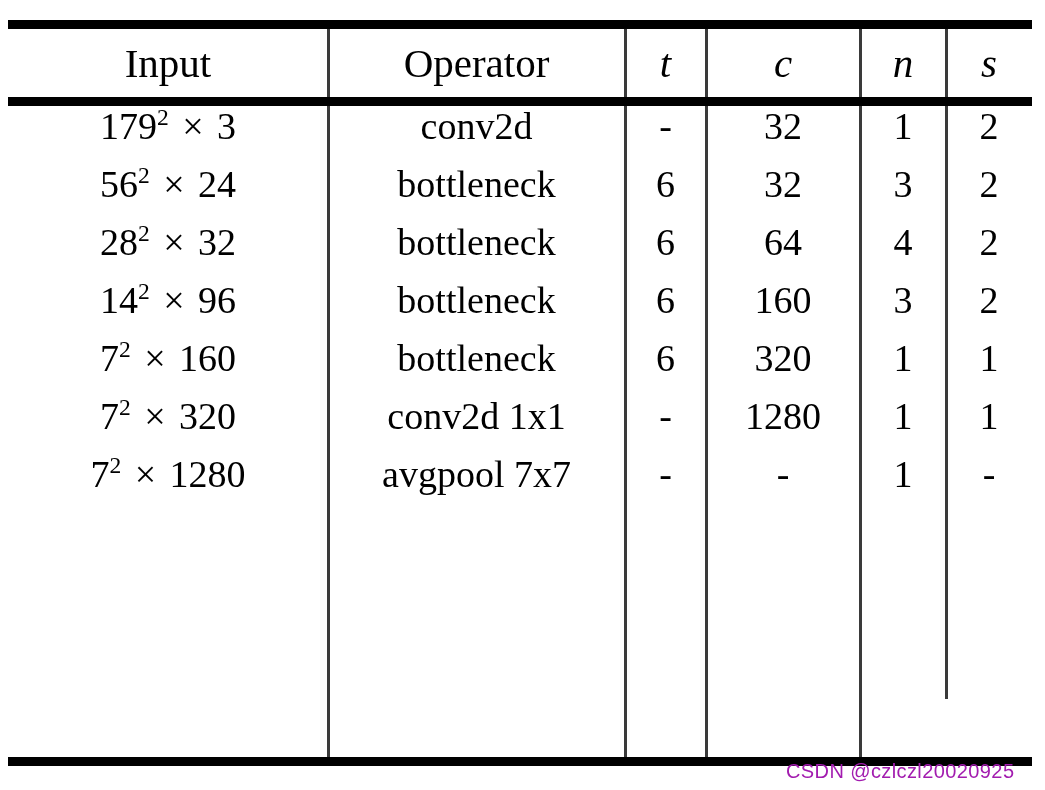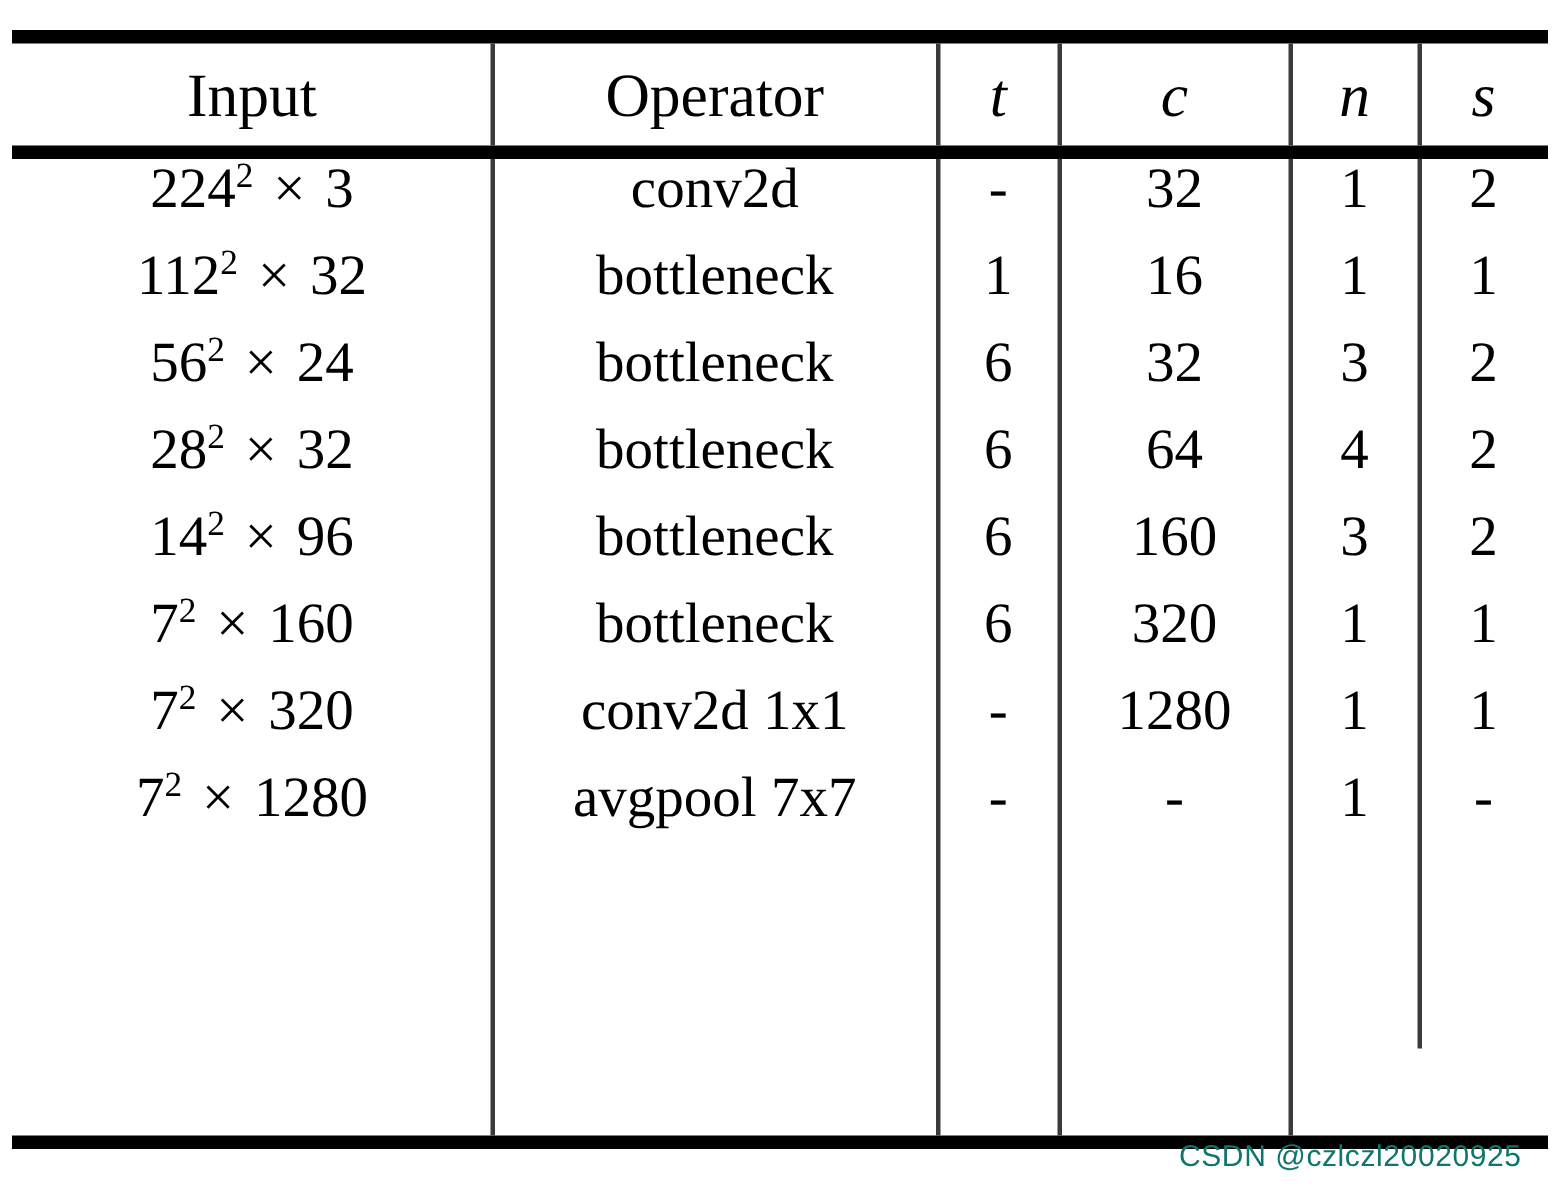--- a/index.html
+++ b/index.html
@@ -95,21 +95,21 @@
     padding: 0 0.10em;
   }
 
   
   #watermark {
     position: absolute;
     left: 786px;
     top: 760px;
     font-family: "Liberation Sans", "DejaVu Sans", sans-serif;
     font-size: 20px;
-    color: #0f766e;
+    color: #a21caf;
     letter-spacing: 0.4px;
     white-space: nowrap;
   }
 </style>
 </head>
 <body>
 
 <div id="table-figure">
 
   <div class="rule rule-top"></div>
@@ -142,34 +142,26 @@
         <th>Input</th>
         <th>Operator</th>
         <th class="hdr-sym">t</th>
         <th class="hdr-sym">c</th>
         <th class="hdr-sym">n</th>
         <th class="hdr-sym">s</th>
       </tr>
     </thead>
     <tbody id="arch-body">
         <tr>
-          <td><span>224</span><span class="sup">2</span><span class="times"> × </span><span>3</span></td>
+          <td><span>179</span><span class="sup">2</span><span class="times"> × </span><span>3</span></td>
           <td>conv2d</td>
           <td>-</td>
           <td>32</td>
           <td>1</td>
           <td>2</td>
-        </tr>
-        <tr>
-          <td><span>112</span><span class="sup">2</span><span class="times"> × </span><span>32</span></td>
-          <td>bottleneck</td>
-          <td>1</td>
-          <td>16</td>
-          <td>1</td>
-          <td>1</td>
         </tr>
         <tr>
           <td><span>56</span><span class="sup">2</span><span class="times"> × </span><span>24</span></td>
           <td>bottleneck</td>
           <td>6</td>
           <td>32</td>
           <td>3</td>
           <td>2</td>
         </tr>
         <tr>

